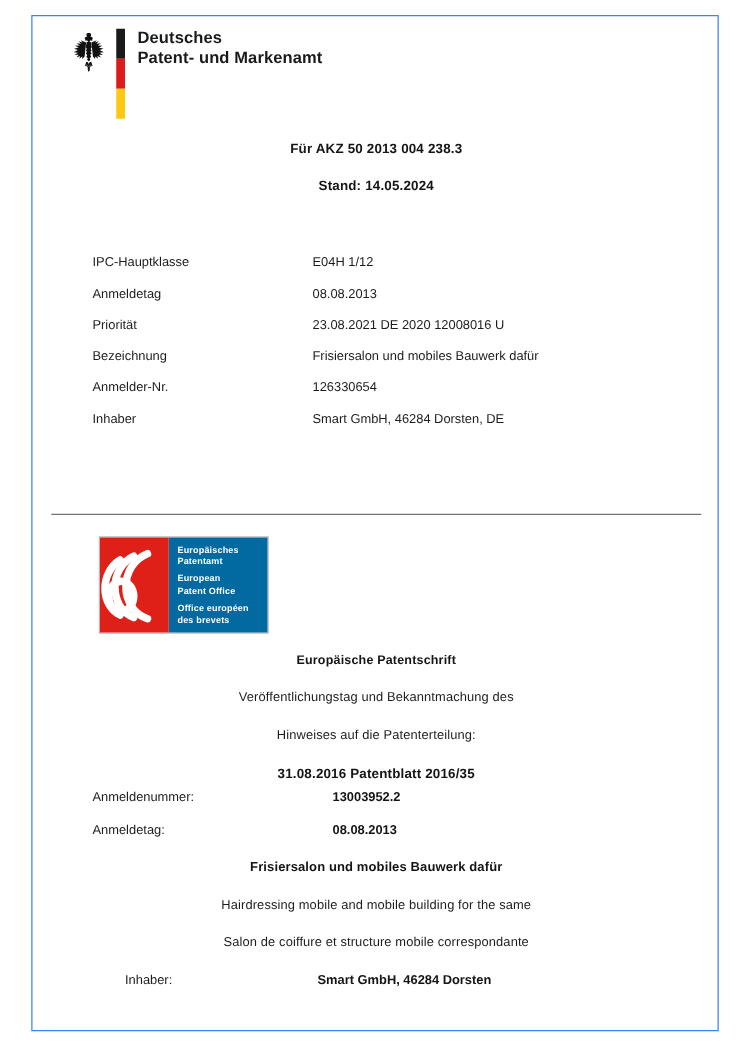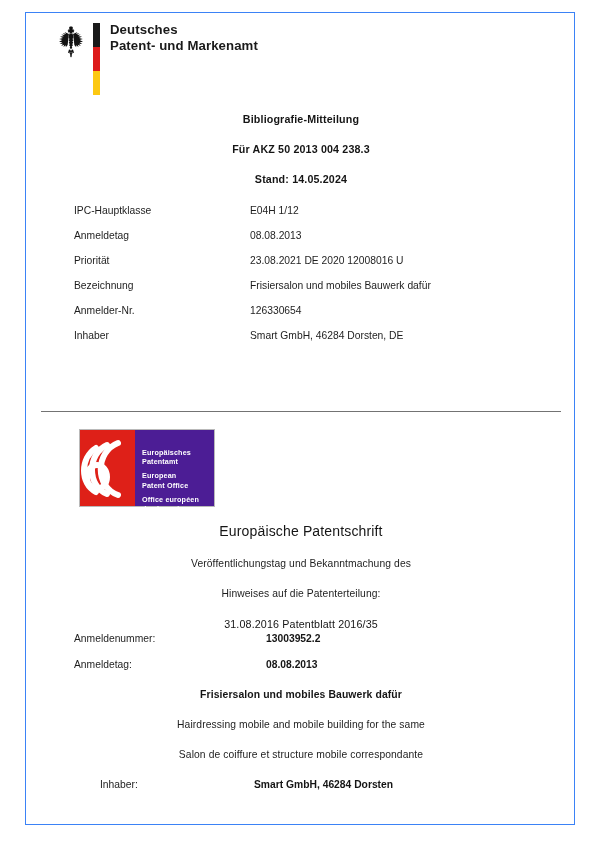--- a/index.html
+++ b/index.html
@@ -145,23 +145,23 @@
     background: #de2018;
     overflow: hidden;
   }
   .epo-red svg {
     position: absolute;
     left: -4px;
     top: 4px;
   }
   .epo-navy {
     flex: 1;
-    background: #4c1d95;
+    background: #0369a1;
     color: #ffffff;
-    padding: 18px 0 0 7px;
+    padding: 5px 0 0 7px;
     box-sizing: border-box;
   }
   .epo-lang {
     font-size: 7.2px;
     line-height: 9.2px;
     font-weight: 600;
     letter-spacing: 0.15px;
     margin-bottom: 5px;
     white-space: nowrap;
   }
@@ -169,36 +169,36 @@
 
   
   .title-block-2 {
     position: absolute;
     left: 0;
     top: 510px;
     width: 550px;
     text-align: center;
   }
   .ep-title {
-    font-size: 14px;
-    font-weight: normal;
+    font-size: 10px;
+    font-weight: bold;
     color: #151515;
     margin-bottom: 19px;
     letter-spacing: 0.15px;
   }
   .ep-sub {
     font-size: 10.3px;
     font-weight: normal;
     color: #1d1d1d;
     margin-bottom: 19px;
     letter-spacing: 0.1px;
   }
   .ep-date {
     font-size: 10.7px;
-    font-weight: normal;
+    font-weight: bold;
     color: #151515;
     letter-spacing: 0.15px;
   }
 
   
   .ep-rows {
     position: absolute;
     left: 0;
     top: 620px;
     width: 550px;
@@ -294,21 +294,20 @@
         <div class="flag-seg flag-gold"></div>
       </div>
 
       <div class="dpma-name">
         <div>Deutsches</div>
         <div>Patent- und Markenamt</div>
       </div>
     </div>
 
     <div class="title-block-1">
-      <div class="title-line">Bibliografie-Mitteilung</div>
       <div class="title-line">Für AKZ 50 2013 004 238.3</div>
       <div class="title-line">Stand: 14.05.2024</div>
     </div>
 
     <div class="biblio-rows">
 
       <div class="biblio-row">
         <span class="biblio-label">IPC-Hauptklasse</span>
         <span class="biblio-value">E04H 1/12</span>
       </div>

